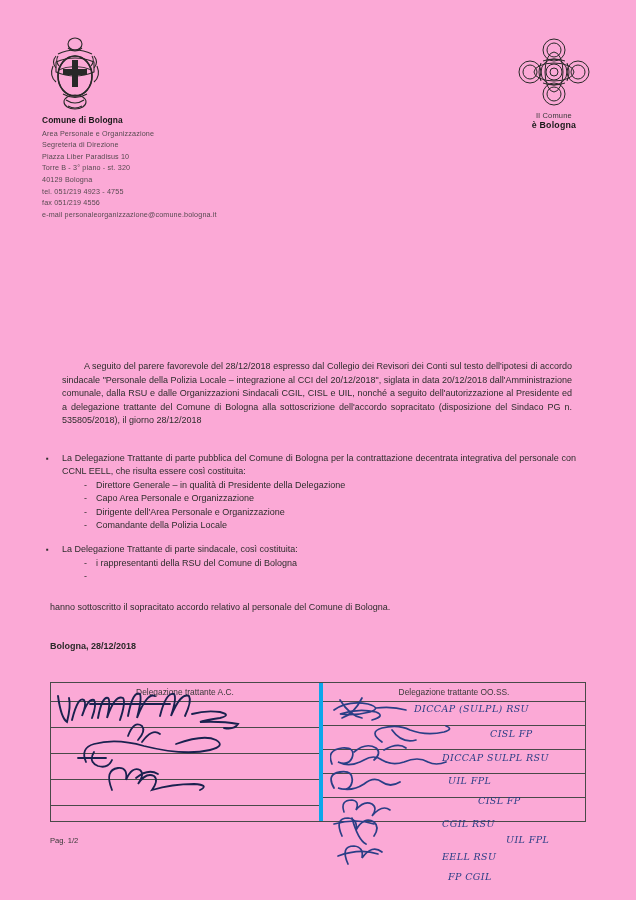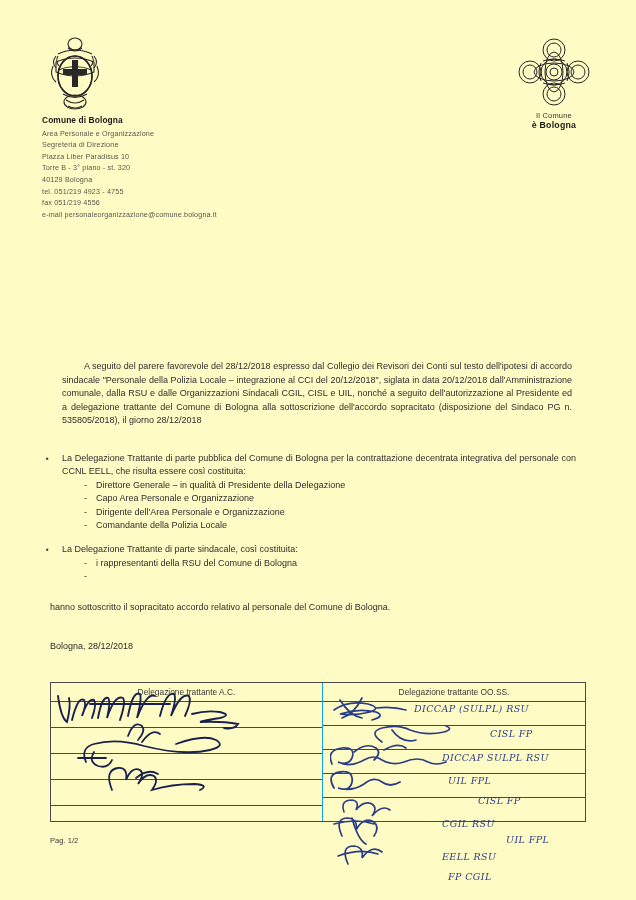--- a/index.html
+++ b/index.html
@@ -11,21 +11,21 @@
     width: 636px;
     height: 900px;
     font-family: "Liberation Sans", sans-serif;
     color: #2b2b2b;
     position: relative;
     overflow: hidden;
   }
   .page {
     position: absolute;
     inset: 0;
-    background: #fef9c3;
+    background: #f9a8d4;
     filter: contrast(1.02);
   }
   
   .letterhead {
     position: absolute;
     left: 0; top: 0; right: 0;
     height: 235px;
   }
   .crest {
     position: absolute;
@@ -138,41 +138,41 @@
     top: 602px;
     width: 520px;
     font-size: 9px;
     color: #2f2f2f;
   }
   .date-line {
     position: absolute;
     left: 50px;
     top: 641px;
     font-size: 9px;
-    font-weight: normal;
+    font-weight: bold;
     color: #2b2b2b;
     text-align: center;
   }
   
   .sig-table {
     position: absolute;
     left: 50px;
     top: 682px;
     width: 536px;
     height: 140px;
     border: 1px solid #4a4a4a;
     border-collapse: collapse;
     box-sizing: border-box;
   }
   .sig-col {
     position: absolute;
     top: 0; bottom: 0;
     box-sizing: border-box;
   }
-  .sig-col.left { left: 0; width: 272px; border-right: 1px solid #0ea5e9; }
+  .sig-col.left { left: 0; width: 272px; border-right: 4px solid #0ea5e9; }
   .sig-col.right { left: 272px; right: 0; }
   .sig-head {
     height: 19px;
     line-height: 19px;
     text-align: center;
     font-size: 8.4px;
     color: #3a3a3a;
     border-bottom: 1px solid #4a4a4a;
     box-sizing: border-box;
   }

